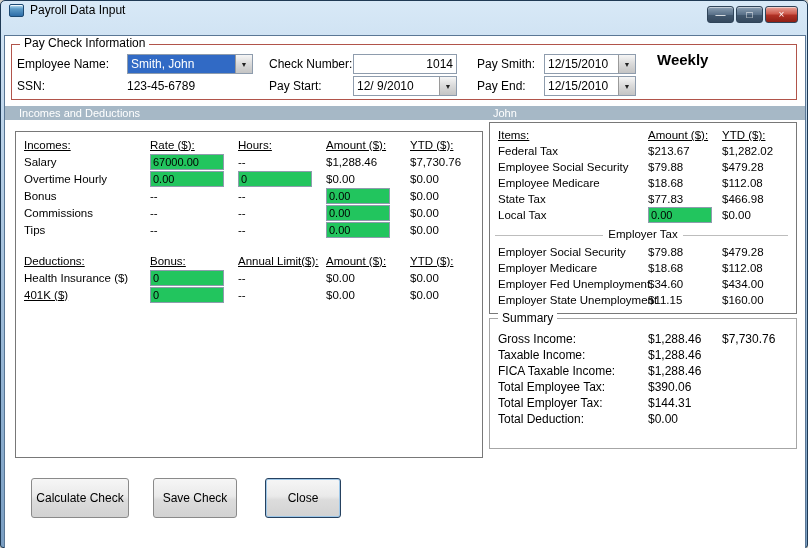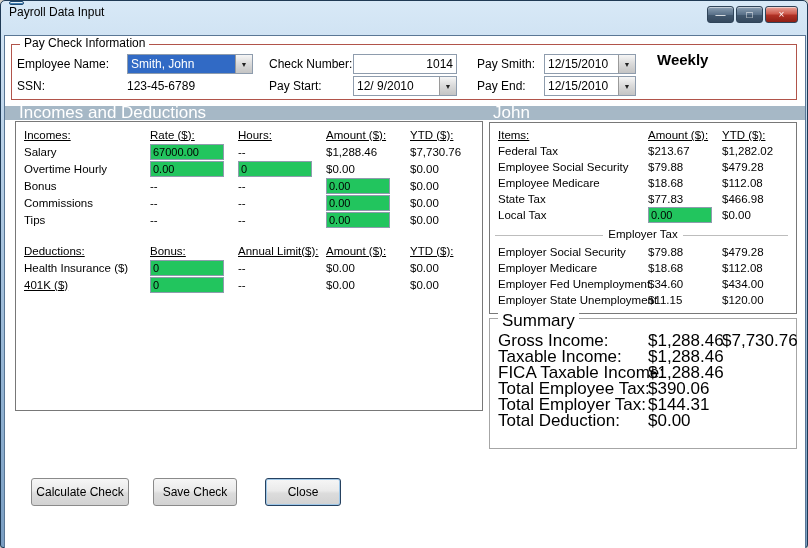--- a/index.html
+++ b/index.html
@@ -3,21 +3,21 @@
 <meta charset="utf-8">
 <style>
   * { margin:0; padding:0; box-sizing:border-box; }
   html,body { width:808px; height:548px; overflow:hidden; }
   body { font-family:"Liberation Sans",sans-serif; font-size:12px; color:#000; background:#d4d0c8; }
 
   .window { position:relative; width:808px; height:548px;
     background:linear-gradient(to bottom,#d8e9f7 0%,#c2d8ec 18%,#a9c4de 45%,#8fb0d0 75%,#7a9ec2 100%);
     border:1px solid #1f3a55; border-radius:5px 5px 3px 3px; }
 
-  .titlebar { position:absolute; left:0; top:0; right:0; height:18px; display:flex; padding-left:8px;flex-direction:column; }
+  .titlebar { position:absolute; left:0; top:0; right:0; height:18px; display:flex; align-items:center; padding-left:8px; }
   .app-icon { width:15px; height:13px; margin-right:6px; border:1px solid #1c4a74; border-radius:2px;
     background:linear-gradient(to bottom,#bfe2f5 0%,#5e9cc8 35%,#2d6da8 100%); box-shadow:inset 0 1px 0 rgba(255,255,255,.8); }
   .title-text { font-size:12px; color:#000; white-space:nowrap; }
   .caption-buttons { position:absolute; right:9px; top:5px; display:flex; gap:2px; }
   .cap-btn { width:27px; height:17px; border:1px solid #2f4459; border-radius:3px; color:#fff; font-size:10px;
     display:flex; align-items:center; justify-content:center; cursor:default;
     background:linear-gradient(to bottom,#8ba0b4 0%,#5a7189 50%,#42586f 55%,#35495e 100%); box-shadow:inset 0 1px 0 rgba(255,255,255,.5); }
   .cap-btn.close { width:33px; background:linear-gradient(to bottom,#e8a399 0%,#cf5c4e 45%,#b03226 55%,#8f1f14 100%); }
 
   .client { position:absolute; left:3px; top:27px; width:802px; height:516px; background:#fff; border:1px solid #5a7795;margin-top:7px; }
@@ -30,41 +30,41 @@
   .tb  { position:absolute; height:20px; border:1px solid #8e9cad; padding:0 3px; font:12px "Liberation Sans",sans-serif; background:#fff;text-align:right; }
   .combo { position:absolute; height:20px; border:1px solid #8e9cad; background:#fff; display:flex; overflow:hidden; }
   .combo-text { flex:1; line-height:18px; padding-left:3px; white-space:nowrap; overflow:hidden; }
   .combo-text.sel { background:var(--selection-bg,#316ac5); color:var(--selection-text,#fff); }
   .combo-arrow { width:17px; display:flex; align-items:center; justify-content:center; font-size:7px; color:#222;
     background:linear-gradient(to bottom,#f6f6f6,#dcdcdc 45%,#c4c4c4); border-left:1px solid #9a9a9a; }
   .weekly { position:absolute; font-weight:bold; font-size:15px; white-space:nowrap; }
 
   
   .band { position:absolute; left:0; top:70px; width:800px; height:14px; background:var(--section-band,#a9bac7);
-    color:#fff; font-size:17px; line-height:14px; }
+    color:#fff; font-size:11px; line-height:14px; }
   .band span { position:absolute; white-space:nowrap; }
 
   
   .panel { position:absolute; background:#fff; border:1px solid #787878; font-size:11.5px; padding-top:4px; }
   .u { text-decoration:underline; }
   .lrow { display:grid; grid-template-columns:126px 88px 88px 84px 1fr; height:17px; align-items:center; padding-left:8px; white-space:nowrap; }
   .trow { display:grid; grid-template-columns:150px 74px 1fr; height:16px; align-items:center; padding-left:8px; white-space:nowrap; }
   .lrow input,.trow input { height:16px; border:1px solid #8e9cad; padding:0 2px; font:11px "Liberation Sans",sans-serif; background:#22c55e; }
   .w74 { width:74px; } .w64 { width:64px; }
   .gap14 { height:14px; }
   .divider { position:relative; height:16px; margin-top:5px; text-align:center; }
   .divider:before { content:""; position:absolute; left:5px; right:8px; top:7px; border-top:1px solid #bdbdbd; }
   .divider span { position:relative; background:#fff; padding:0 5px; }
 
-  .summary-box { position:absolute; background:#fff; border:1px solid #a6a6a6; font-size:17px; }
+  .summary-box { position:absolute; background:#fff; border:1px solid #a6a6a6; font-size:12px; }
   .summary-legend { position:absolute; top:-8px; left:8px; background:#fff; padding:0 4px; }
   .stable { margin-top:12px; }
 
   
-  .btn { position:absolute; height:28px; border:1px solid #8a8a8a; border-radius:3px; font:12px "Liberation Sans",sans-serif;
+  .btn { position:absolute; height:40px; border:1px solid #8a8a8a; border-radius:3px; font:12px "Liberation Sans",sans-serif;
     background:linear-gradient(to bottom,#f6f6f6 0%,#eaeaea 45%,#dcdcdc 55%,#d2d2d2 100%); cursor:default; }
   .btn.default { border:1px solid #26415f; box-shadow:0 0 0 1px #9ec7e8 inset; }
 </style>
 </head>
 <body>
 
 <div class="window">
 
   <div class="titlebar">
     <div class="app-icon"></div>
@@ -113,21 +113,21 @@
       <span class="combo-text">12/15/2010</span>
       <span class="combo-arrow">▼</span>
     </div>
     <span class="weekly" style="left:652px;top:15px;text-align:center;">Weekly</span>
 
     <div class="band">
       <span style="left:14px;">Incomes and Deductions</span>
       <span style="left:488px;">John</span>
     </div>
 
-    <div class="panel" style="left:10px;top:85px;width:468px;height:290px;">
+    <div class="panel" style="left:10px;top:95px;width:468px;height:327px;">
       <div class="lrow">
         <span class="u">Incomes:</span>
         <span class="u">Rate ($):</span>
         <span class="u">Hours:</span>
         <span class="u">Amount ($):</span>
         <span class="u">YTD ($):</span>
       </div>
       <div class="lrow">
         <span>Salary</span>
         <span><input class="w74" value="67000.00" style=""></span>
@@ -236,21 +236,21 @@
         <span>$112.08</span>
       </div>
       <div class="trow">
         <span>Employer Fed Unemployment</span>
         <span>$34.60</span>
         <span>$434.00</span>
       </div>
       <div class="trow">
         <span>Employer State Unemployment</span>
         <span>$11.15</span>
-        <span>$120.00</span>
+        <span>$160.00</span>
       </div>
     </div>
 
     <div class="summary-box" style="left:484px;top:282px;width:308px;height:131px;">
       <span class="summary-legend">Summary</span>
       <div class="stable">
         <div class="trow">
           <span>Gross Income:</span>
           <span>$1,288.46</span>
           <span>$7,730.76</span>

